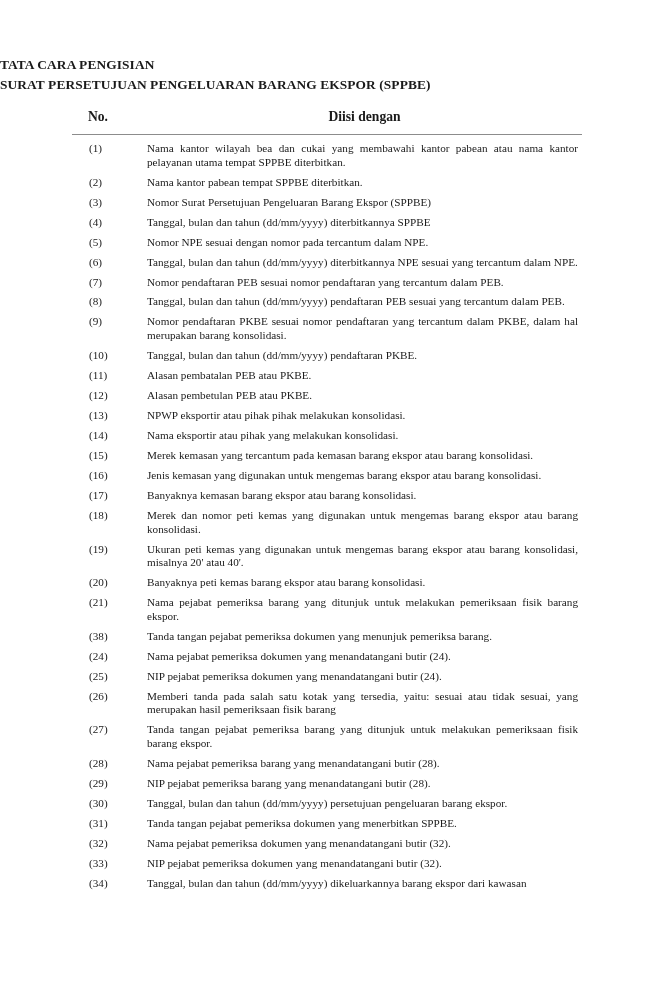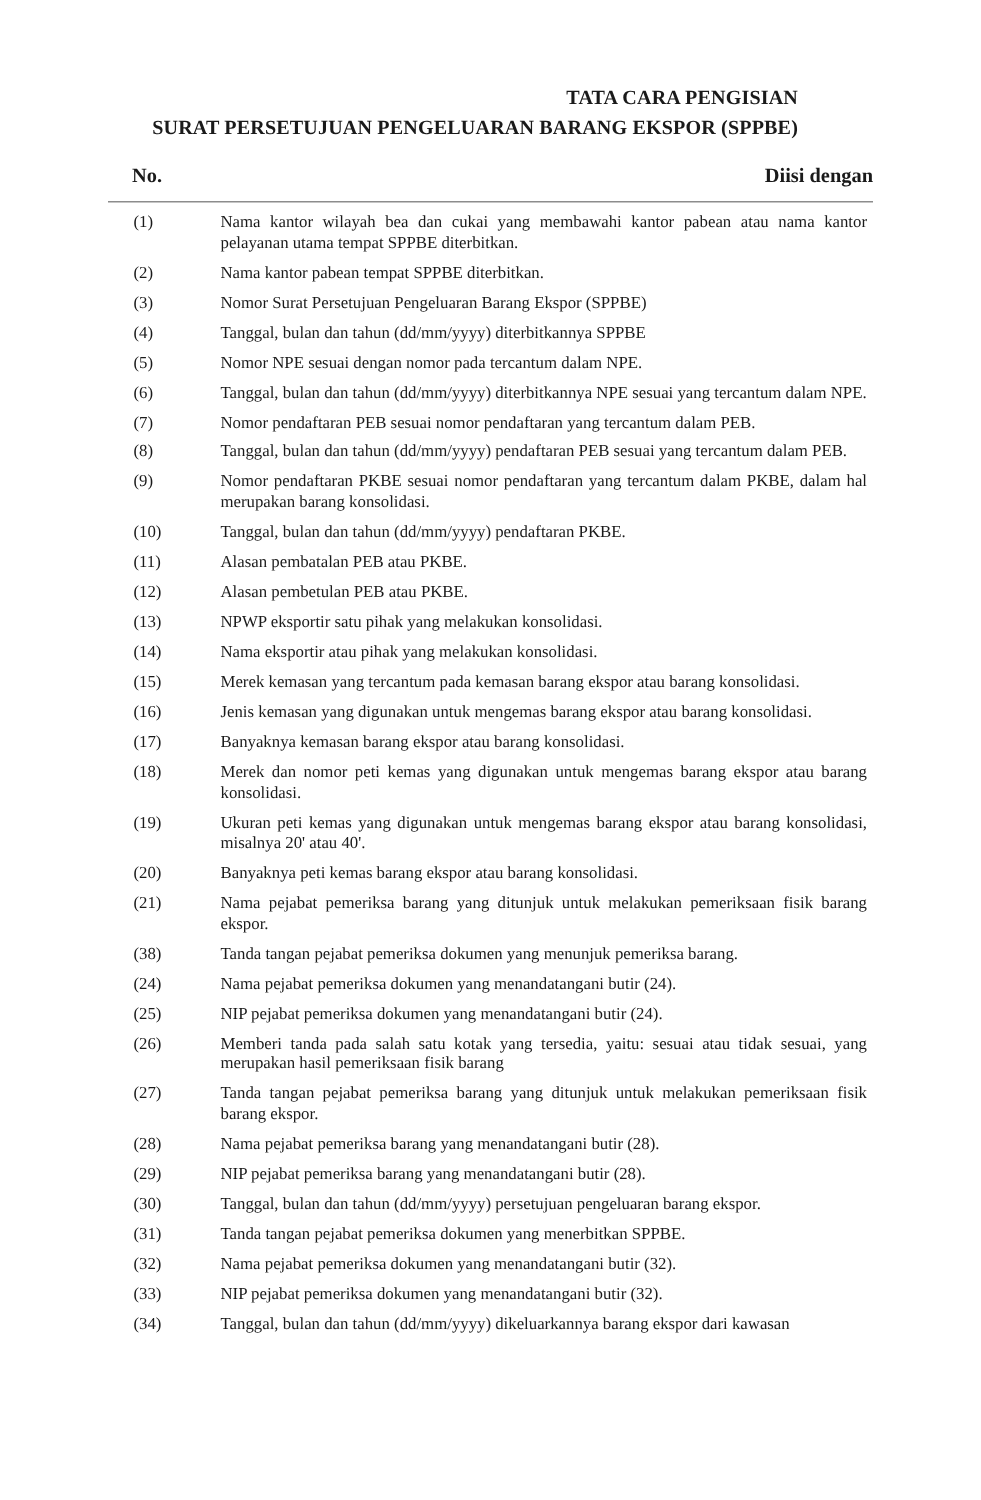--- a/index.html
+++ b/index.html
@@ -1,25 +1,25 @@
 <!DOCTYPE html>
 <html><head>
 <meta charset="utf-8">
 <style>
   html, body { margin: 0; padding: 0; background: #ffffff; }
   body {
     width: 654px; height: 1000px; overflow: hidden; position: relative;
     font-family: "Liberation Serif", "DejaVu Serif", serif;
     color: #1a1a1a;
   }
-  .title-block { position: absolute; left: 0; top: 55px; width: 532px; text-align: right; }
+  .title-block { position: absolute; left: 0; top: 55px; width: 532px; text-align: left; }
   .title-line { font-weight: bold; font-size: 13.4px; line-height: 20px; letter-spacing: 0.1px; }
   .head-row { position: absolute; top: 109px; left: 72px; width: 510px; height: 20px; }
   .head-no { position: absolute; left: 16px; top: 0; font-weight: bold; font-size: 13.6px; }
-  .head-desc { position: absolute; left: 75px; right: 0; top: 0; text-align: right; font-weight: bold; font-size: 13.6px; }
+  .head-desc { position: absolute; left: 75px; right: 0; top: 0; text-align: center; font-weight: bold; font-size: 13.6px; }
   .divider { position: absolute; top: 134px; left: 72px; width: 510px; height: 1px; background: #8c8c8c; }
   .rows { position: absolute; top: 142px; left: 72px; width: 506px; }
   .row { display: flex; align-items: flex-start; font-size: 11.2px; line-height: 13.6px; margin-bottom: 6.4px; }
   .num { width: 75px; flex: 0 0 75px; padding-left: 17px; box-sizing: border-box; }
   .desc { flex: 1 1 auto; text-align: justify; text-align-last: left; }
 </style>
 </head>
 <body>
 
 <div class="title-block">
@@ -78,21 +78,21 @@
     <div class="row">
       <div class="num">(11)</div>
       <div class="desc">Alasan pembatalan PEB atau PKBE.</div>
     </div>
     <div class="row">
       <div class="num">(12)</div>
       <div class="desc">Alasan pembetulan PEB atau PKBE.</div>
     </div>
     <div class="row">
       <div class="num">(13)</div>
-      <div class="desc">NPWP eksportir satu pihak yang melakukan konsolidasi.</div>
+      <div class="desc">NPWP eksportir atau pihak pihak melakukan konsolidasi.</div>
     </div>
     <div class="row">
       <div class="num">(14)</div>
       <div class="desc">Nama eksportir atau pihak yang melakukan konsolidasi.</div>
     </div>
     <div class="row">
       <div class="num">(15)</div>
       <div class="desc">Merek kemasan yang tercantum pada kemasan barang ekspor atau barang konsolidasi.</div>
     </div>
     <div class="row">

